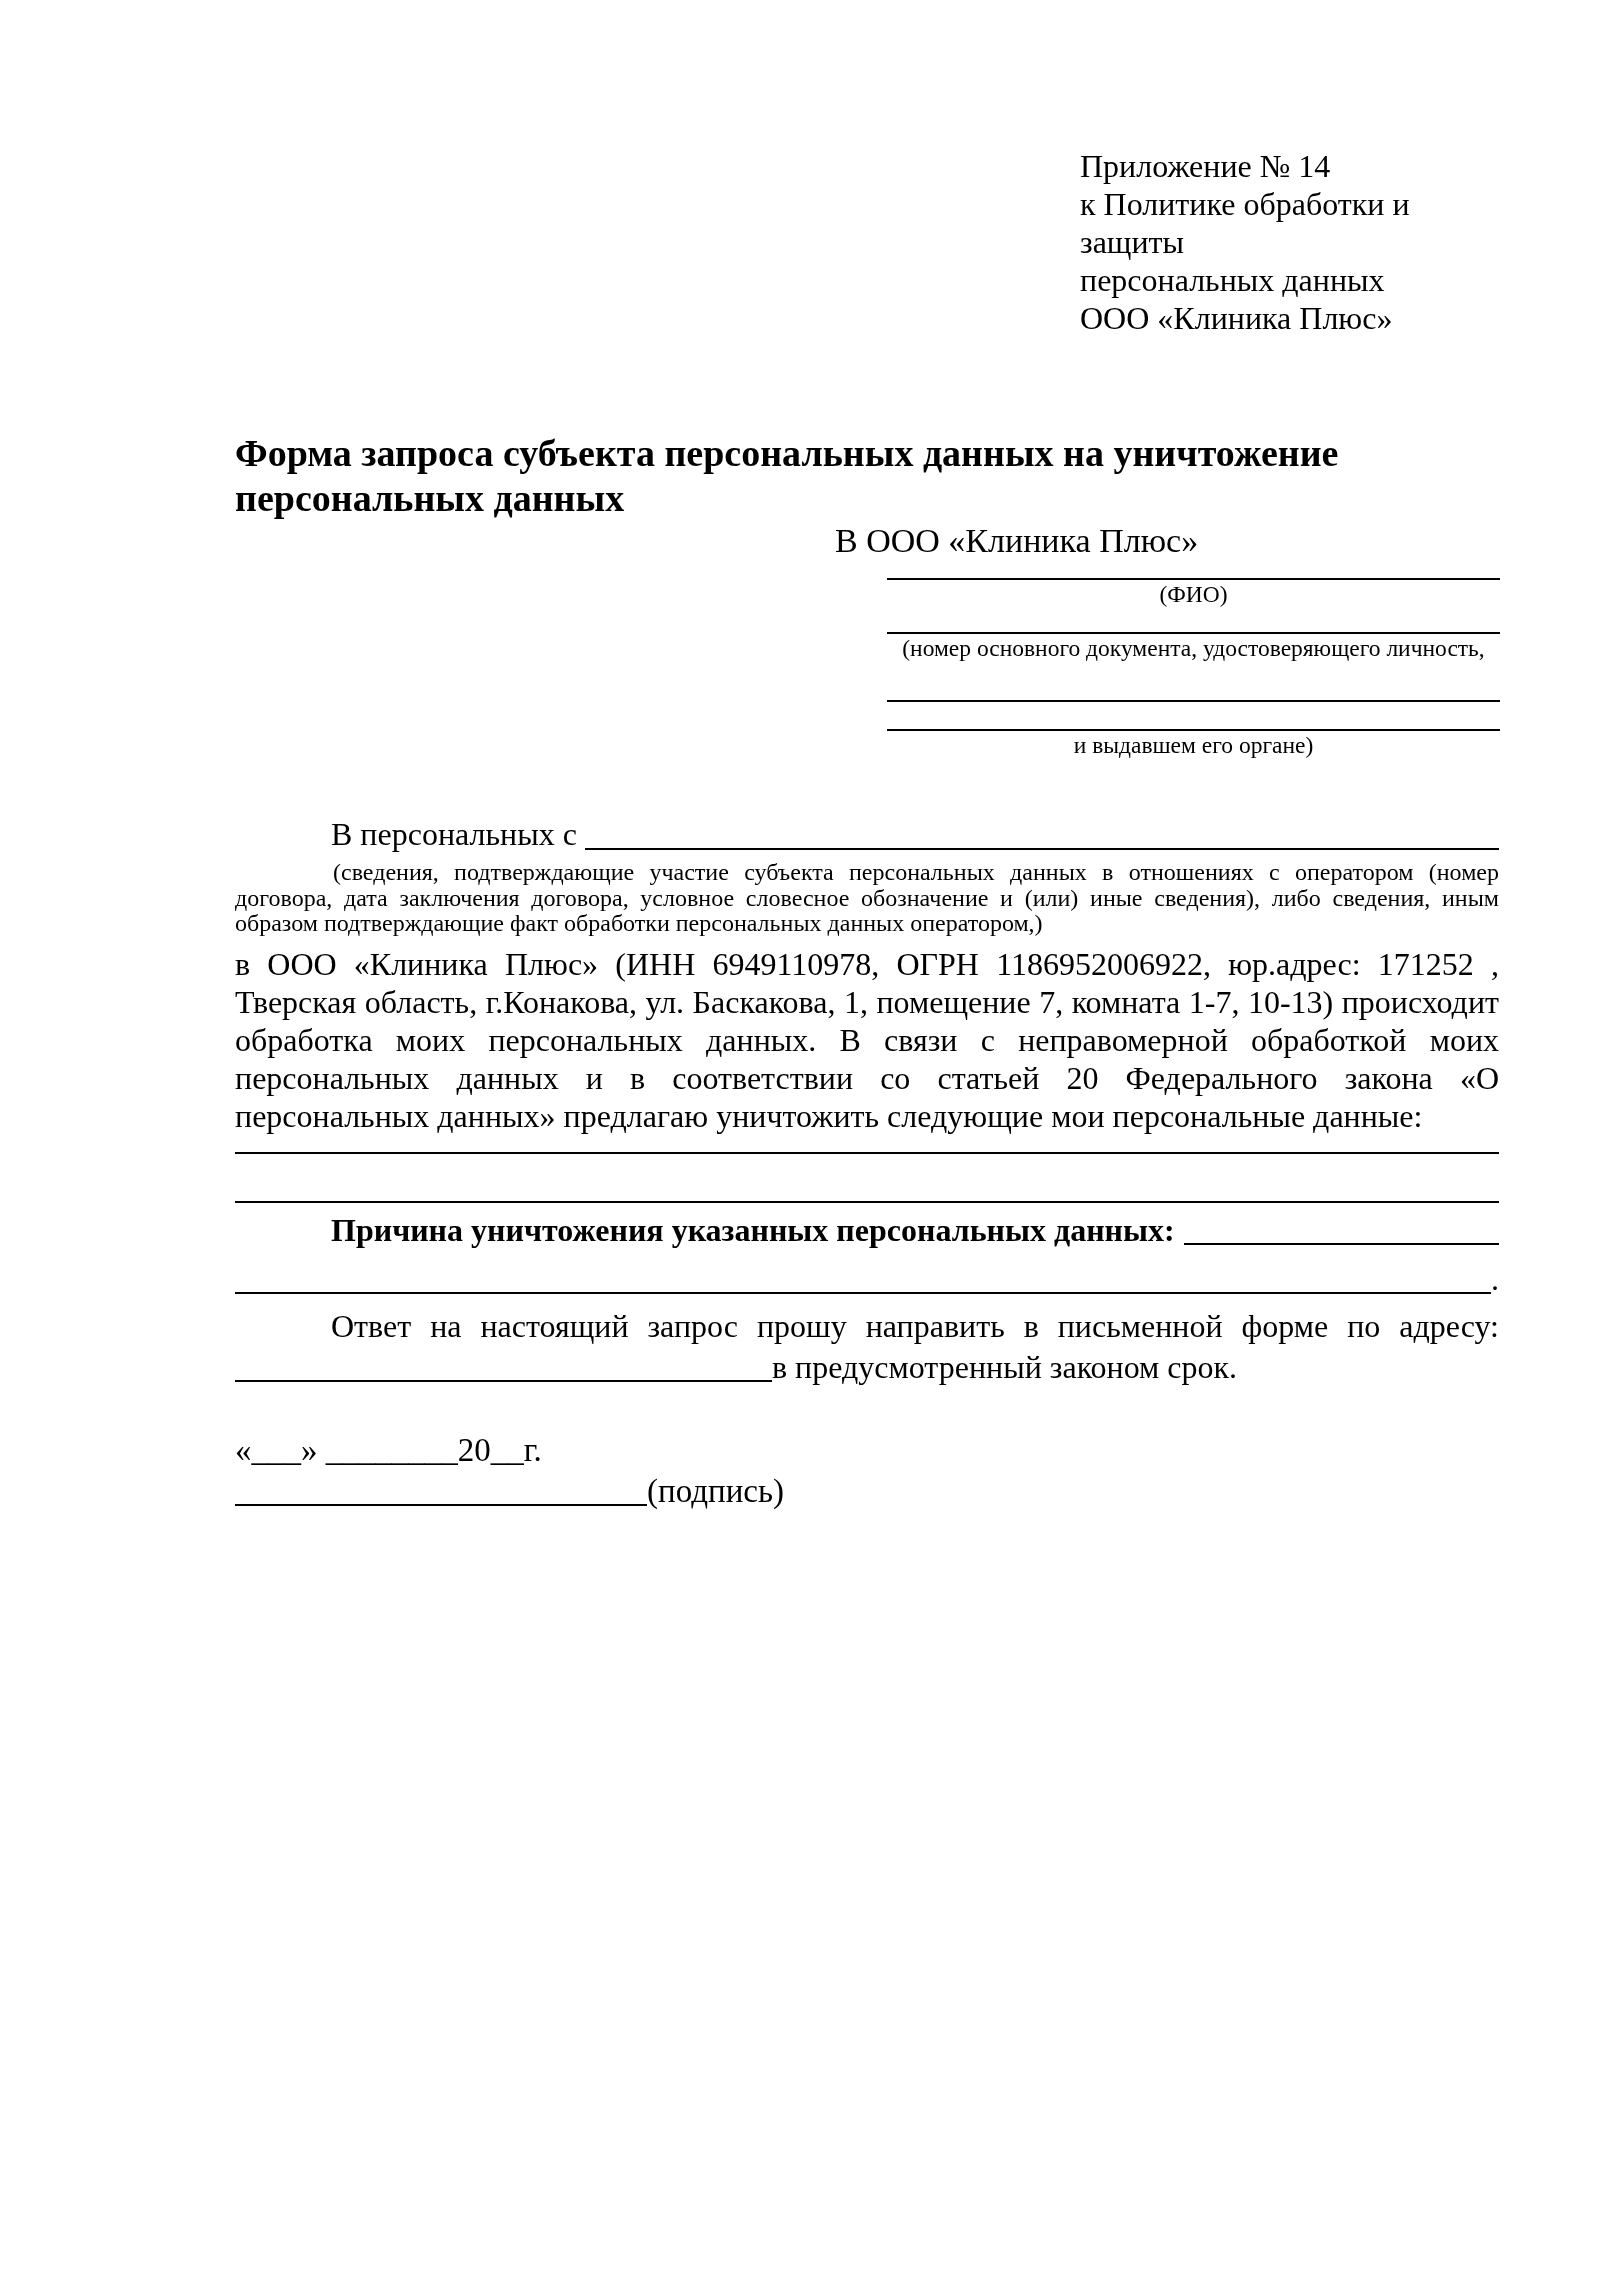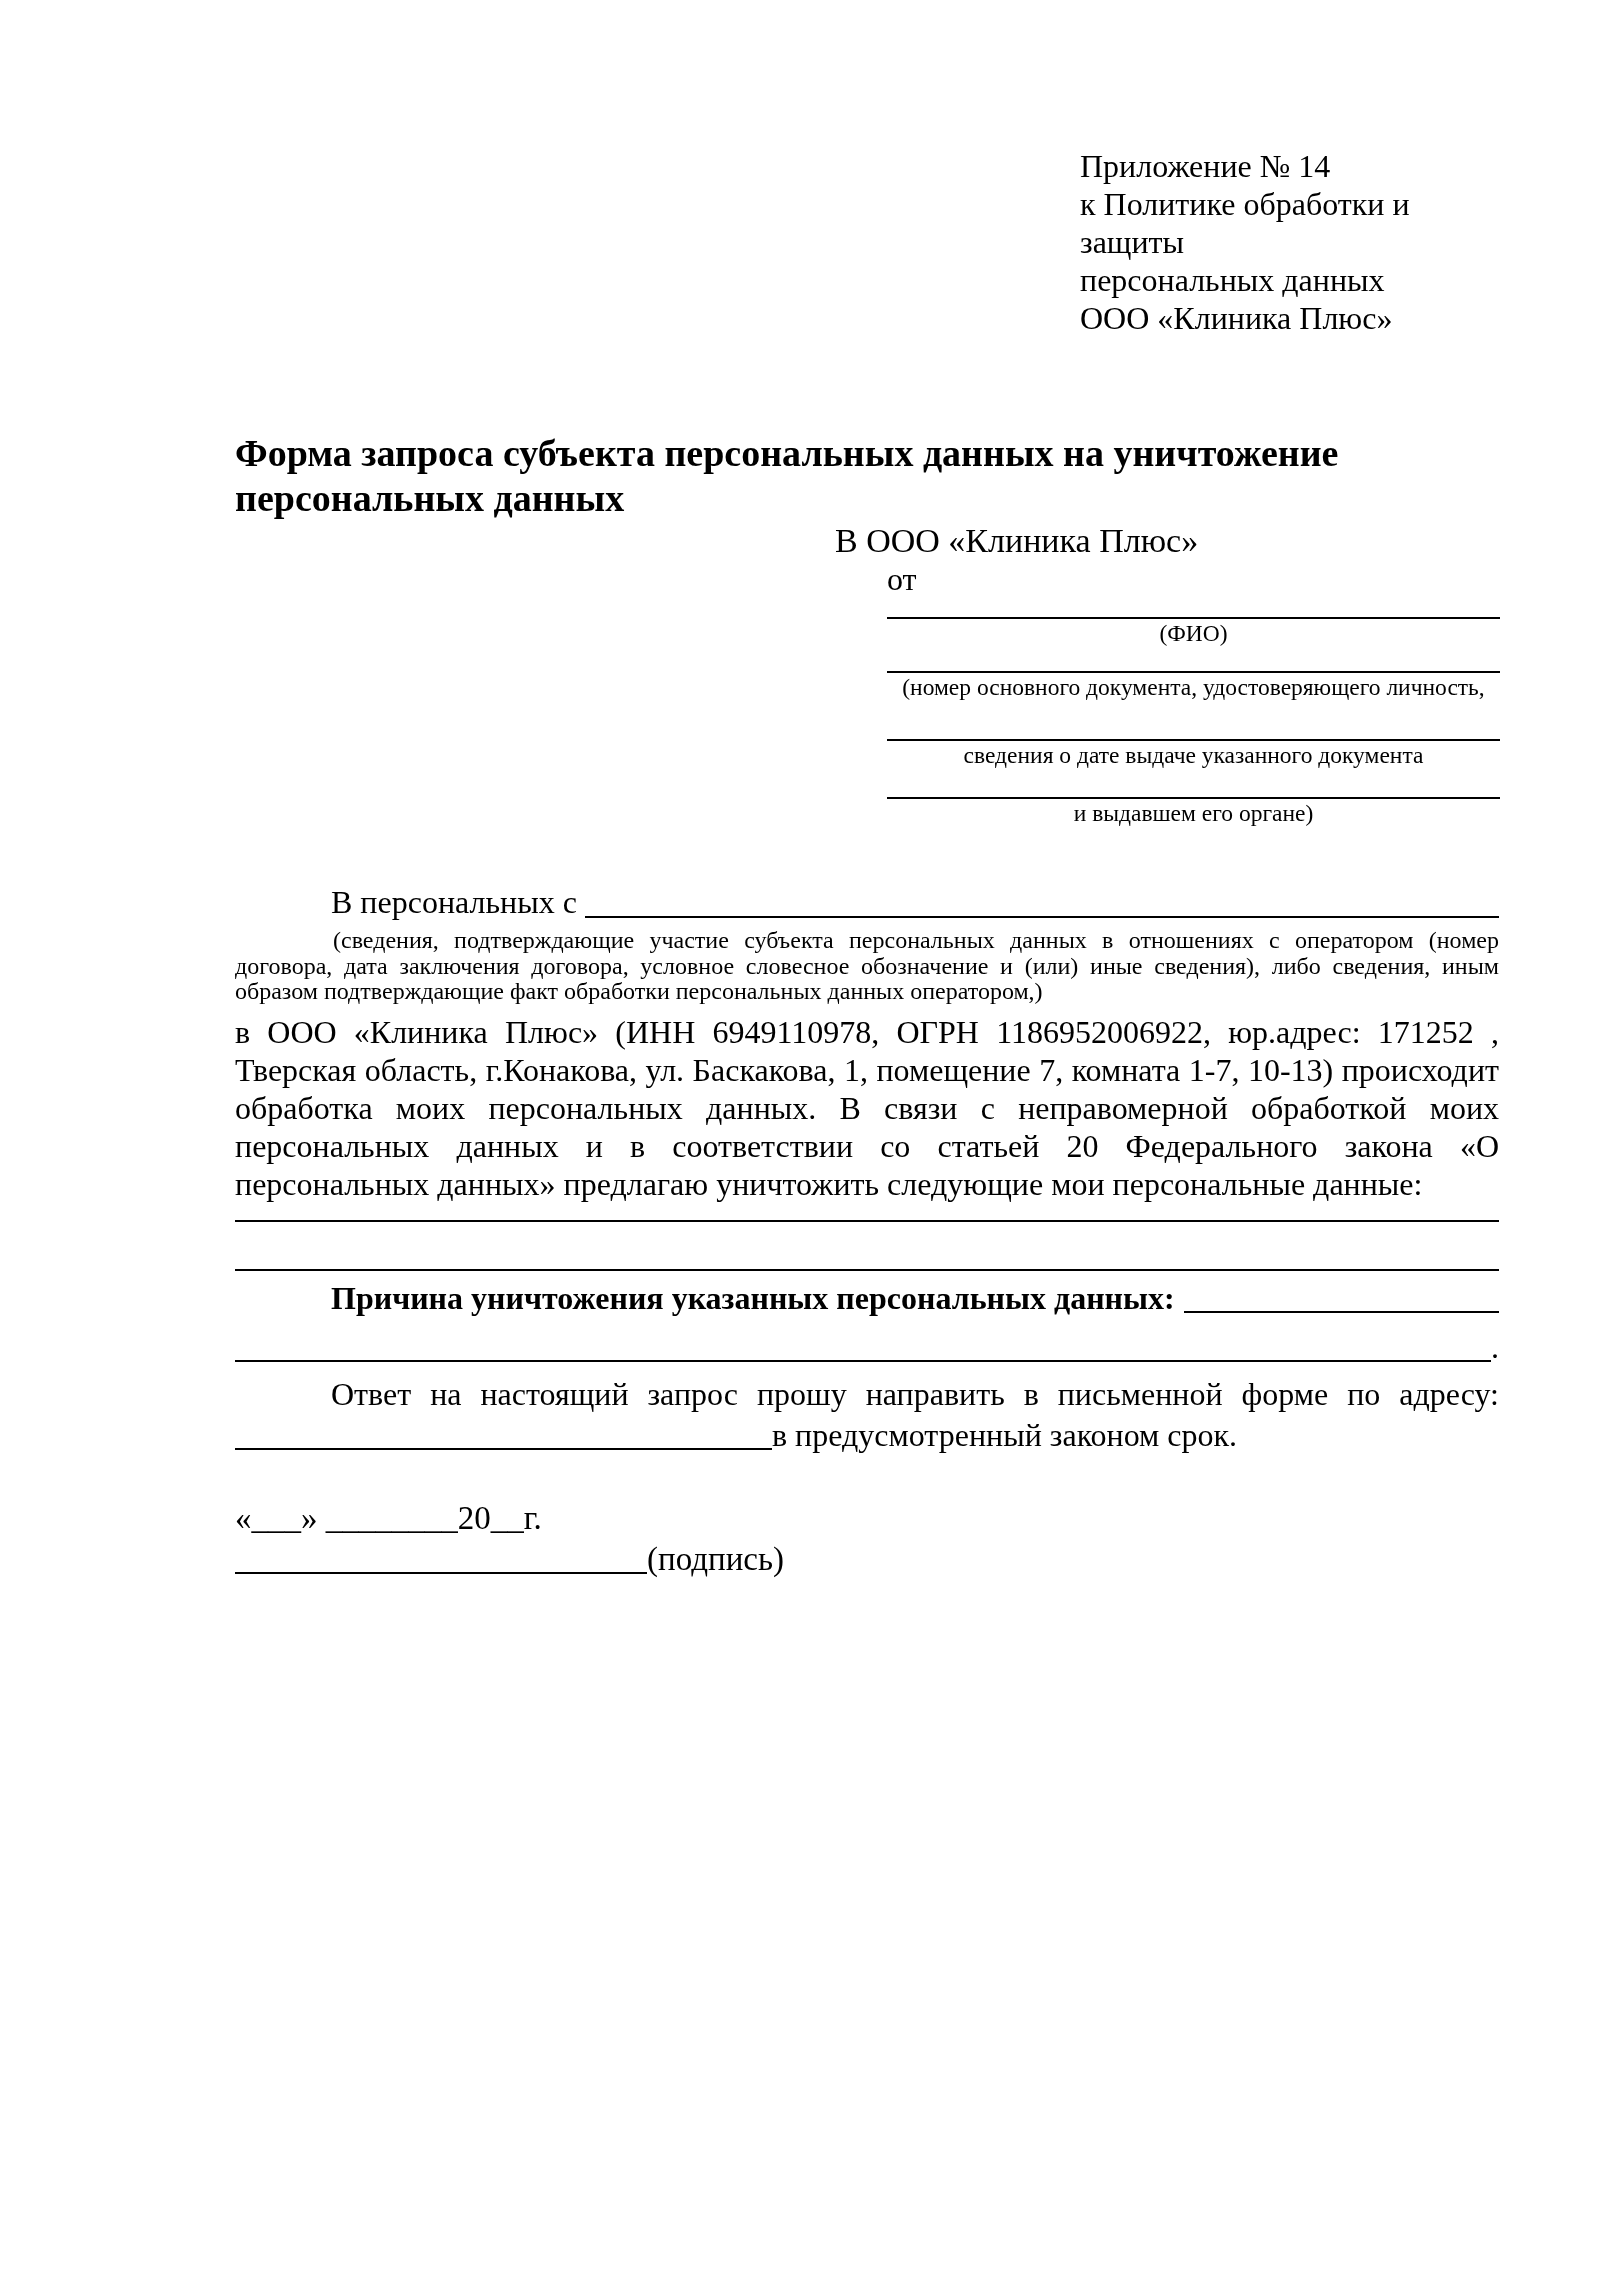--- a/index.html
+++ b/index.html
@@ -46,31 +46,29 @@
   <div class="appendix">
     <div>Приложение № 14</div>
     <div>к Политике обработки и защиты</div>
     <div>персональных данных</div>
     <div>ООО «Клиника Плюс»</div>
   </div>
 
   <h1 class="title"><span>Форма запроса субъекта персональных данных на уничтожение</span><br><span>персональных данных</span></h1>
 
   <div class="addressee">В ООО «Клиника Плюс»</div>
-  <div class="from">от</div>
 
   <div class="fio-block">
     <div class="wline r1"></div>
     <div class="cap">(ФИО)</div>
 
     <div class="wline r2"></div>
     <div class="cap">(номер основного документа, удостоверяющего личность,</div>
 
     <div class="wline r3"></div>
-    <div class="cap">сведения о дате выдаче указанного документа</div>
 
     <div class="wline r4"></div>
     <div class="cap">и выдавшем его органе)</div>
   </div>
 
   <div class="accordance">
     <span>В персональных с</span>
     <span class="fill"></span>
   </div>
 

